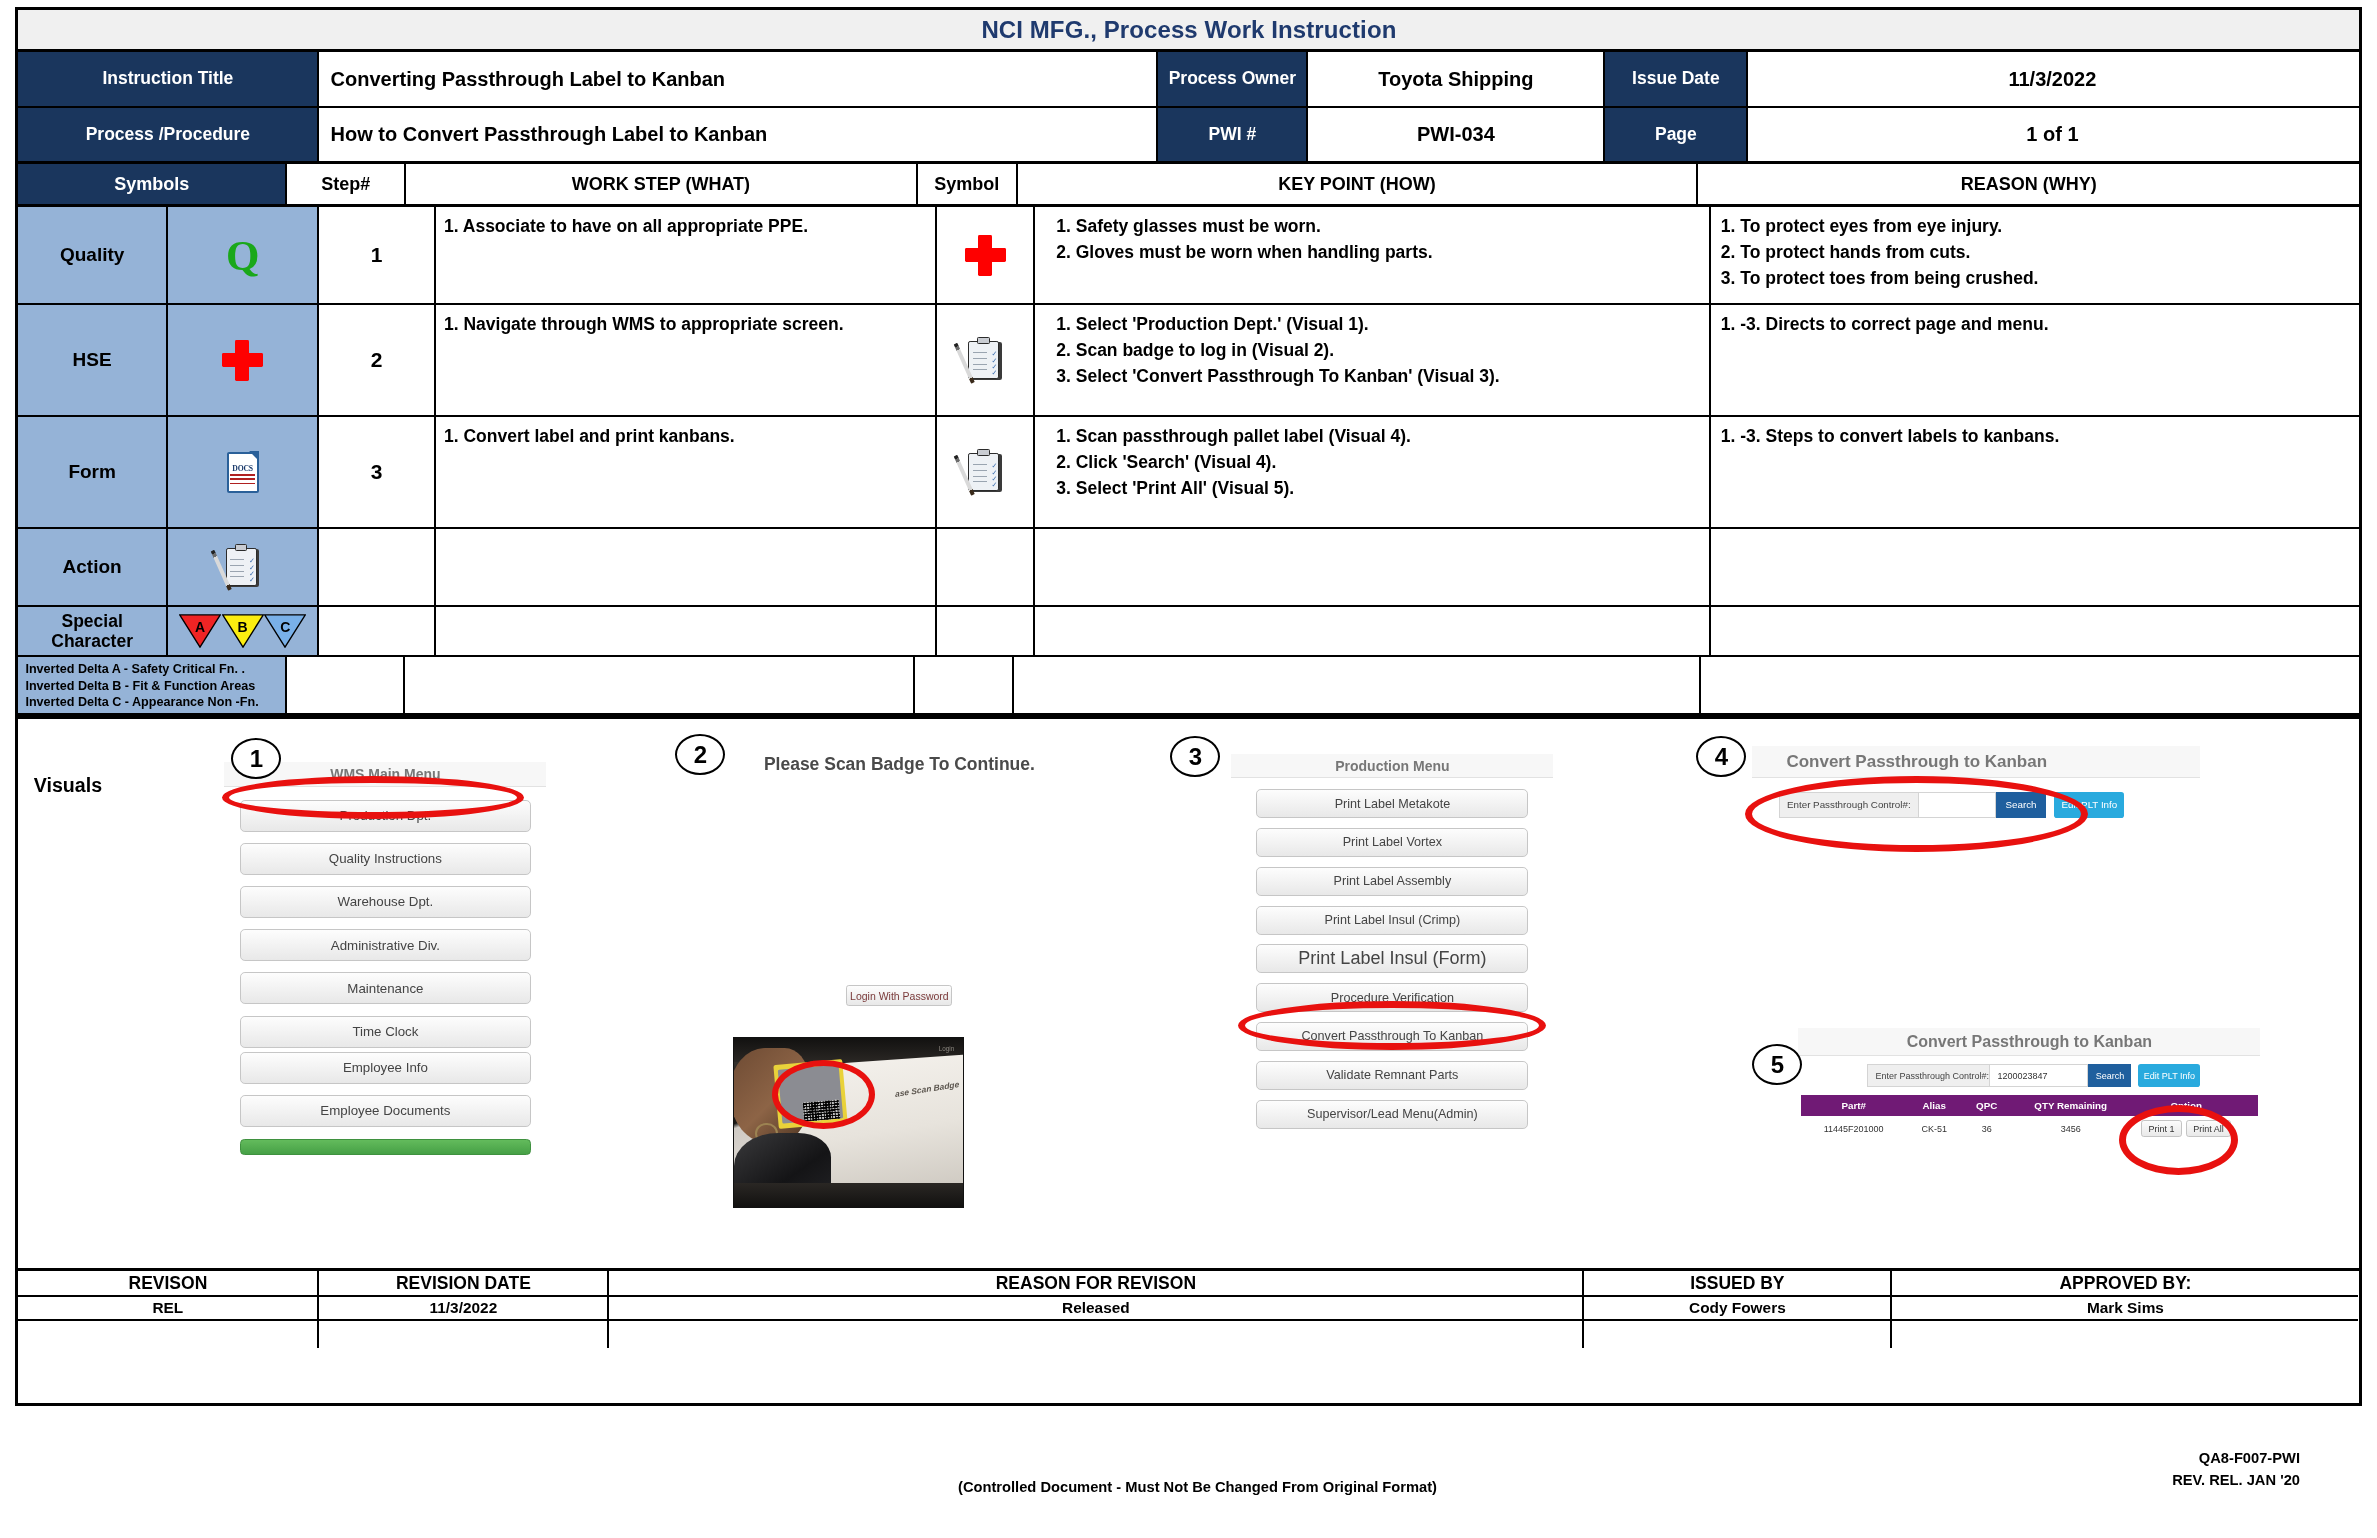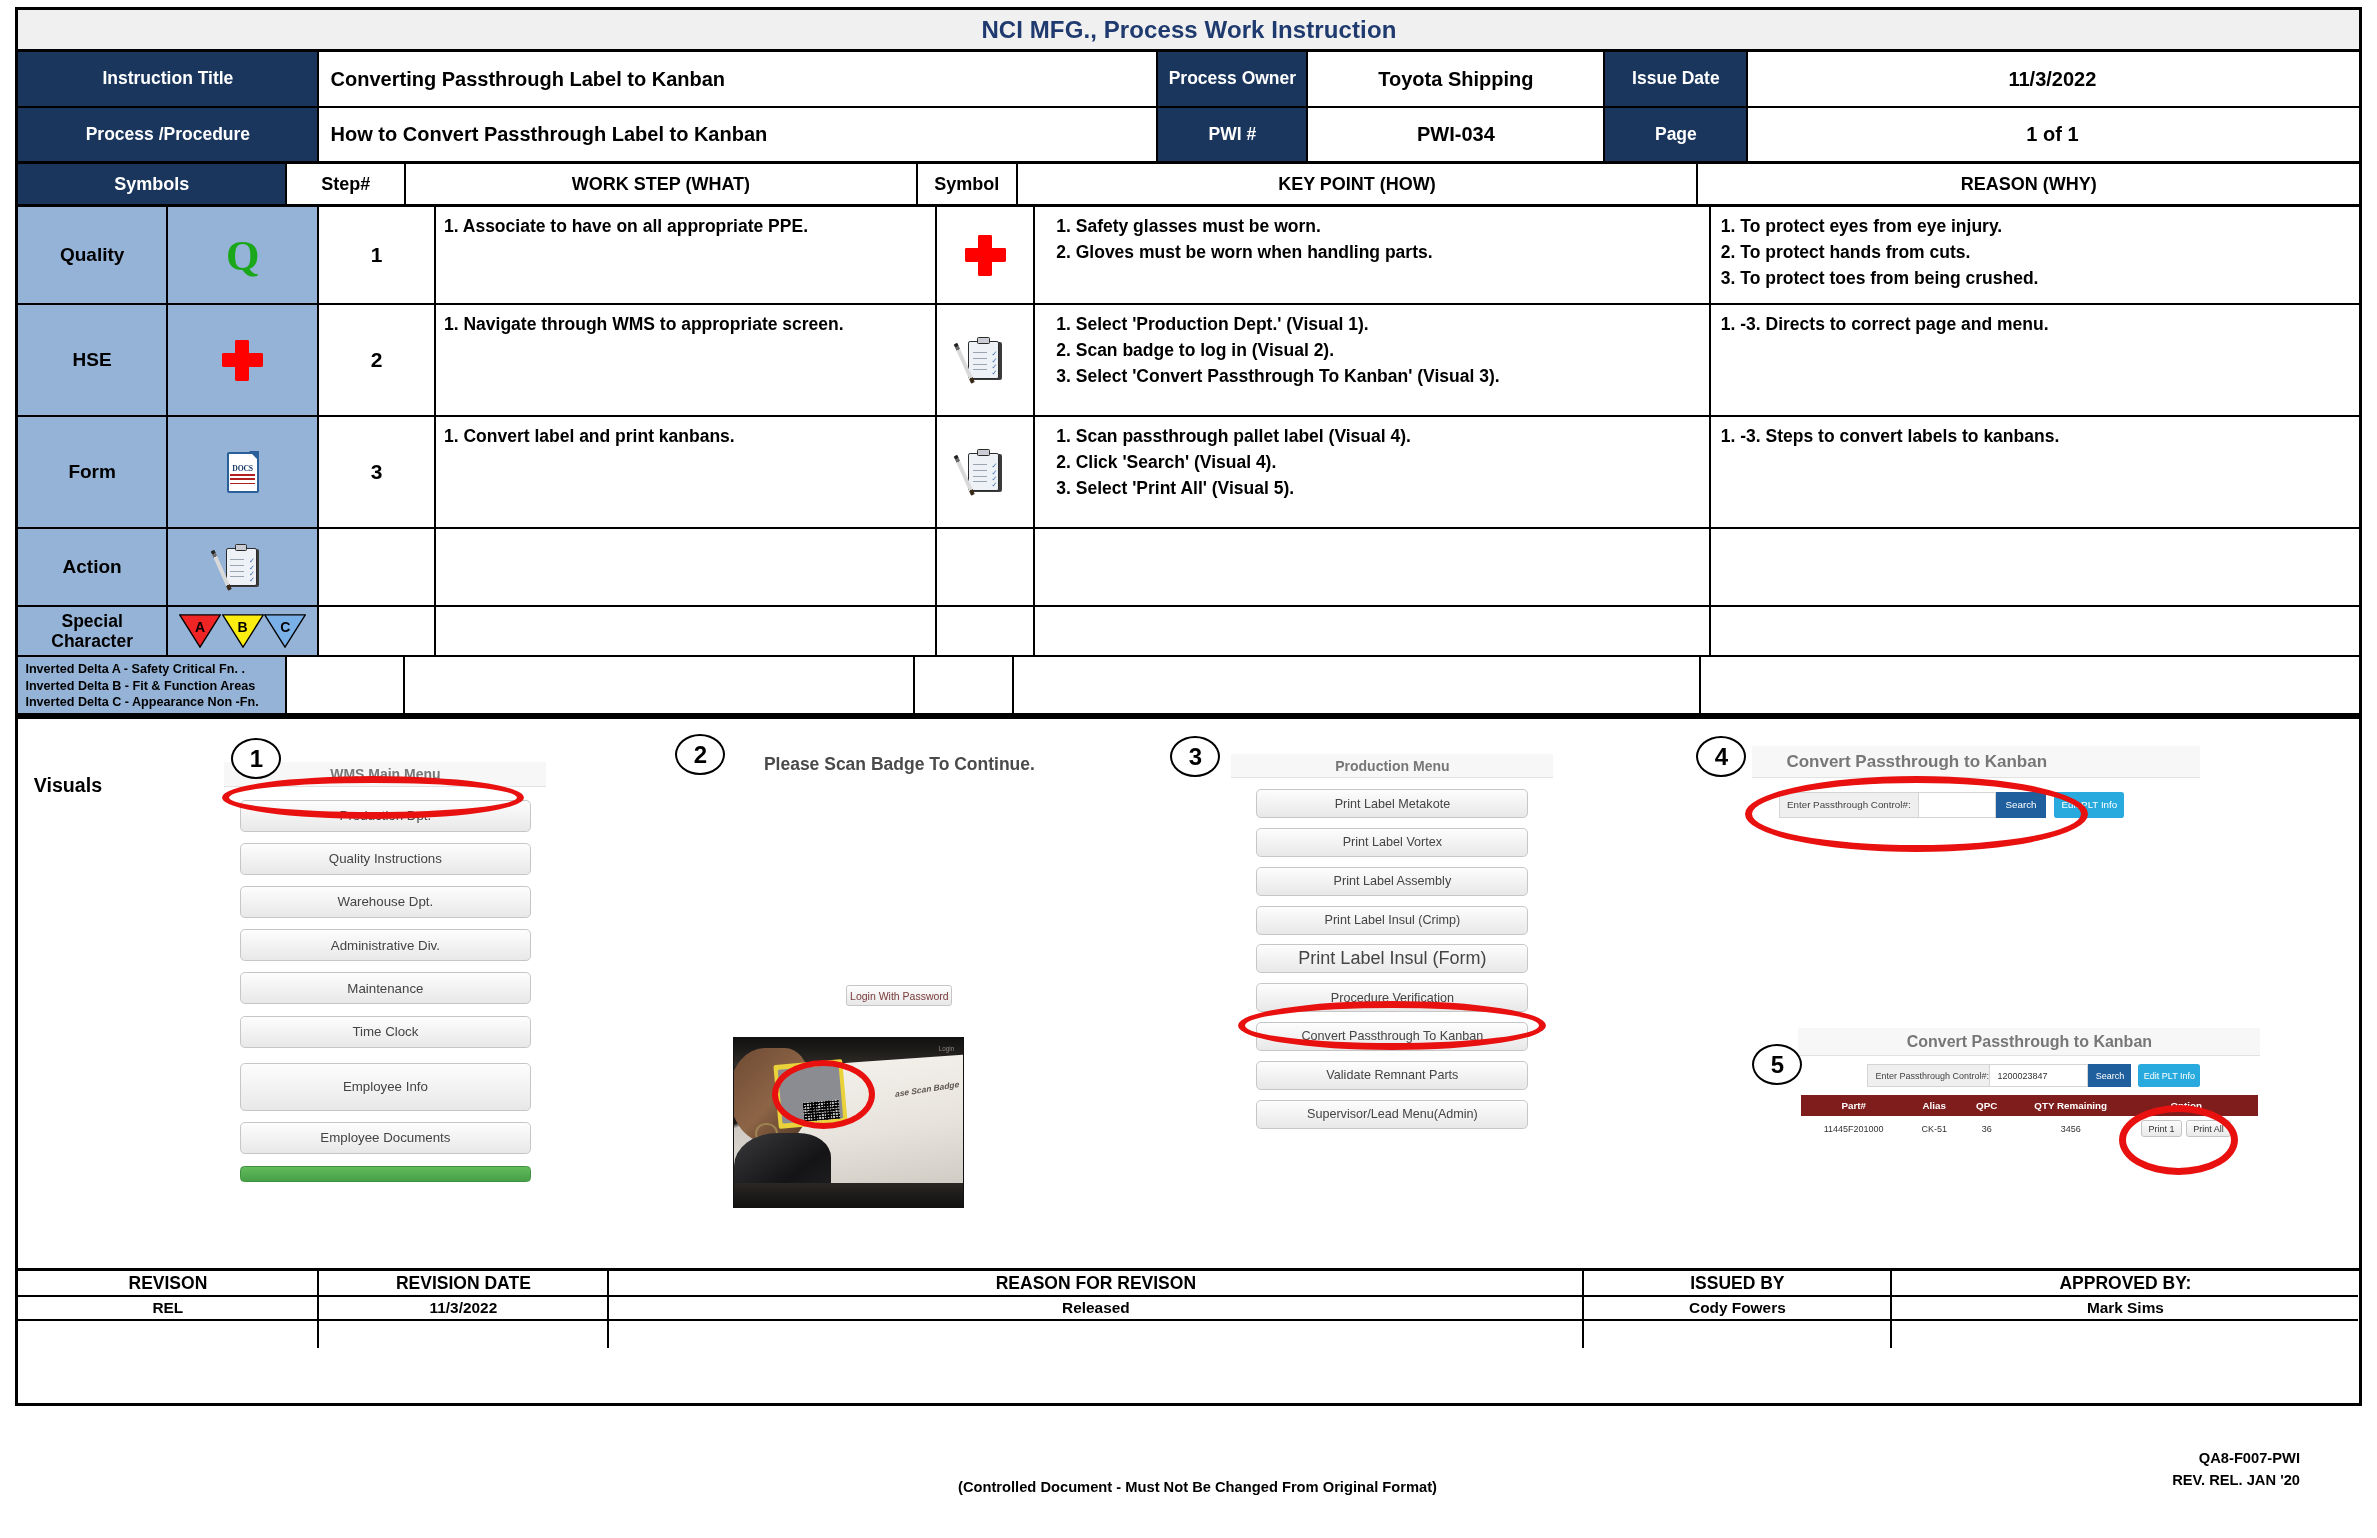--- a/index.html
+++ b/index.html
@@ -540,21 +540,21 @@
 
     <div class="shot" style="left:206px; top:43px; width:322px; height:448px;">
       <div class="shot-hdr" style="height:25px; line-height:25px; font-size:14px;">WMS Main Menu</div>
       <div style="padding:5.6px 15.4px 0 15.4px;">
         <div class="wbtn" style="height:32px;margin-top:7px;font-size:13.3px;">Production Dpt.</div>
         <div class="wbtn" style="height:32px;margin-top:11.2px;font-size:13.3px;">Quality Instructions</div>
         <div class="wbtn" style="height:32px;margin-top:11.2px;font-size:13.3px;">Warehouse Dpt.</div>
         <div class="wbtn" style="height:32px;margin-top:11.2px;font-size:13.3px;">Administrative Div.</div>
         <div class="wbtn" style="height:32px;margin-top:11.2px;font-size:13.3px;">Maintenance</div>
         <div class="wbtn" style="height:32px;margin-top:11.2px;font-size:13.3px;">Time Clock</div>
-        <div class="wbtn" style="height:48px;margin-top:15px;font-size:13.3px;">Employee Info</div>
+        <div class="wbtn" style="height:32px;margin-top:4px;font-size:13.3px;">Employee Info</div>
         <div class="wbtn" style="height:32px;margin-top:11.2px;font-size:13.3px;">Employee Documents</div>
         <div style="height:15.4px;margin-top:12.6px;background:linear-gradient(180deg,#63bb5c,#46a046);border:0.7px solid #3f913f;border-radius:4.2px;"></div>
       </div>
     </div>
     <div class="ellipse" style="left:204px; top:57px; width:302px; height:43px;"></div>
 
     <div class="callout" style="left:657px; top:15.4px;">2</div>
 
     <div class="shot" style="left:713px; top:35px; width:336px; height:462px;">
       <div style="text-align:center;font-size:17.5px;color:#4a4a4a;font-weight:bold;">Please Scan Badge To Continue.</div>
@@ -613,21 +613,21 @@
     <div class="shot" style="left:1780px; top:309px; width:462px; height:147px;">
       <div class="shot-hdr" style="height:28px; line-height:28px; font-size:16px;">Convert Passthrough to Kanban</div>
       <div style="display:flex;align-items:center;margin-top:8.4px;padding-left:69px;">
         <div class="inp-label" style="width:123px;height:22.4px;font-size:9px;">Enter Passthrough Control#:</div>
         <div class="inp-box" style="width:98px;height:22.4px;font-size:9px;">1200023847</div>
         <div class="blue-btn" style="width:43px;height:22.4px;font-size:9px;">Search</div>
         <div class="cyan-btn" style="width:62px;height:22.4px;margin-left:7px;font-size:9px;">Edit PLT Info</div>
       </div>
 
       <div style="margin-top:8.4px;padding:0 2.8px;">
-        <div class="thead" style="display:flex;background:#7f1d1d;color:#fff;font-weight:bold;height:21px;align-items:center;font-size:9.8px;">
+        <div class="thead" style="display:flex;background:#701a75;color:#fff;font-weight:bold;height:21px;align-items:center;font-size:9.8px;">
           <div class="col-part">Part#</div>
           <div class="col-alias">Alias</div>
           <div class="col-qpc">QPC</div>
           <div class="col-qty">QTY Remaining</div>
           <div class="col-opt">Option</div>
         </div>
         <div class="trow" style="display:flex;color:#333;height:25px;align-items:center;font-size:9px;background:#fff;">
           <div class="col-part">11445F201000</div>
           <div class="col-alias">CK-51</div>
           <div class="col-qpc">36</div>

